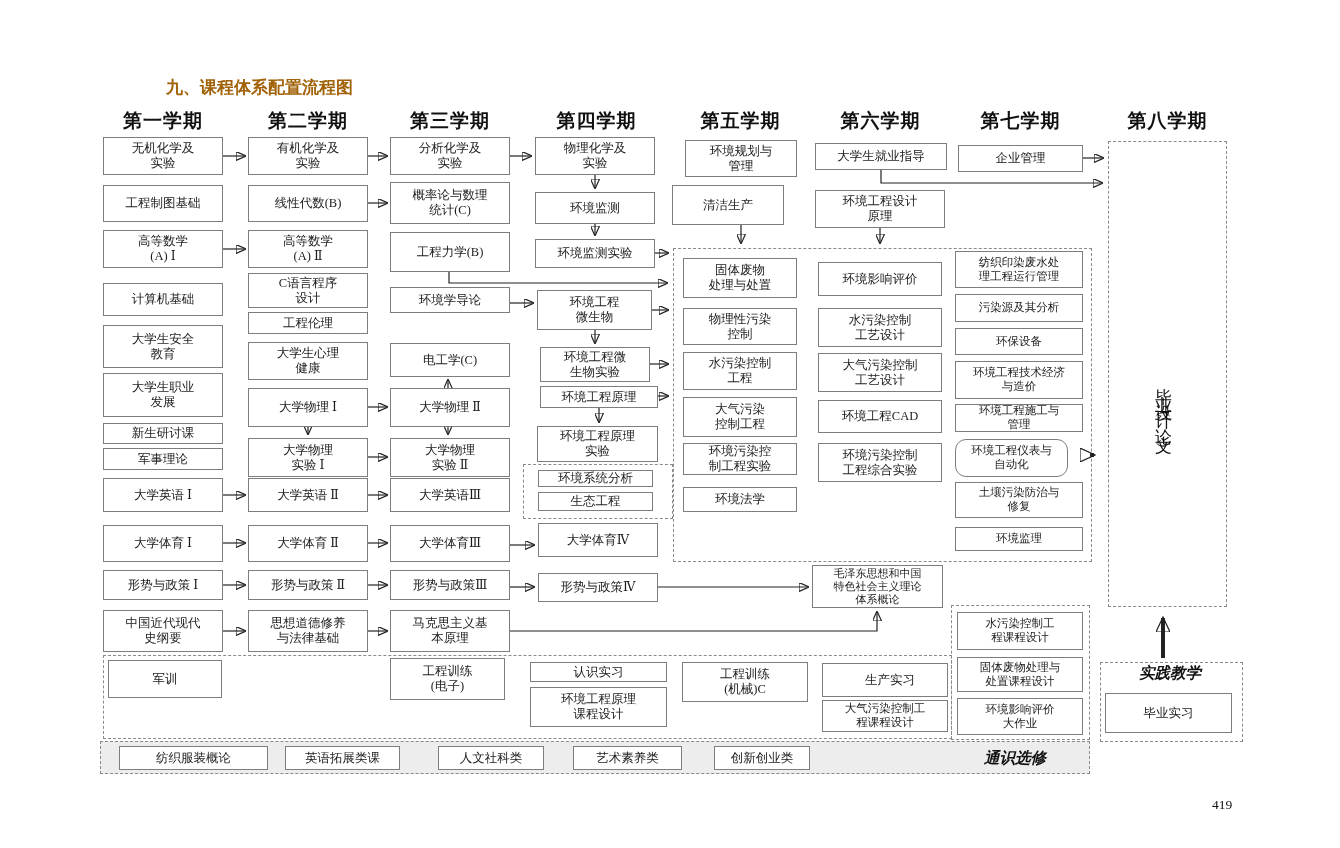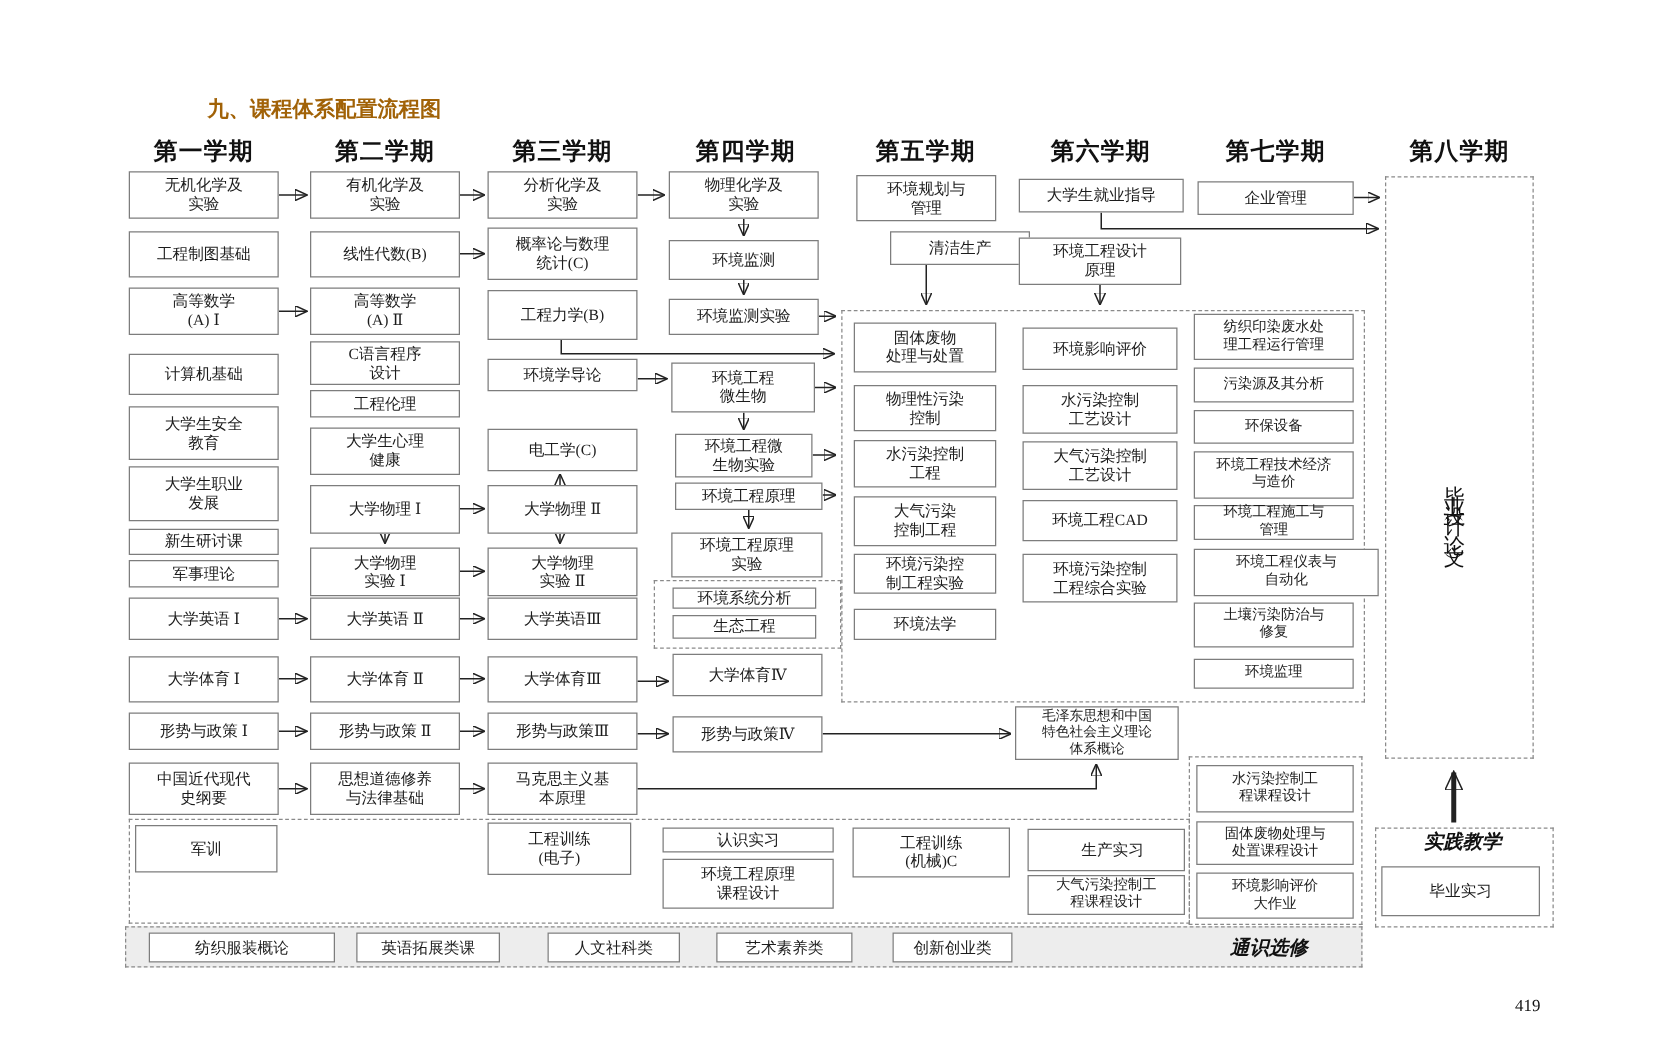--- a/index.html
+++ b/index.html
@@ -161,21 +161,21 @@
   <div class="box" style="left:540px;top:386px;width:118px;height:22px;">环境工程原理</div>
   <div class="box" style="left:537px;top:426px;width:121px;height:36px;">环境工程原理
 实验</div>
   <div class="box" style="left:538px;top:470px;width:115px;height:17px;">环境系统分析</div>
   <div class="box" style="left:538px;top:492px;width:115px;height:19px;">生态工程</div>
   <div class="box" style="left:538px;top:523px;width:120px;height:34px;">大学体育Ⅳ</div>
   <div class="box" style="left:538px;top:573px;width:120px;height:29px;">形势与政策Ⅳ</div>
 
   <div class="box" style="left:685px;top:140px;width:112px;height:37px;">环境规划与
 管理</div>
-  <div class="box" style="left:712px;top:185px;width:112px;height:27px;">清洁生产</div>
+  <div class="box" style="left:672px;top:185px;width:112px;height:40px;">清洁生产</div>
 
   <div class="box" style="left:815px;top:143px;width:132px;height:27px;">大学生就业指导</div>
   <div class="box" style="left:815px;top:190px;width:130px;height:38px;">环境工程设计
 原理</div>
 
   <div class="box" style="left:958px;top:145px;width:125px;height:27px;">企业管理</div>
 
   <div class="box" style="left:683px;top:258px;width:114px;height:40px;">固体废物
 处理与处置</div>
   <div class="box" style="left:683px;top:308px;width:114px;height:37px;">物理性污染
@@ -198,21 +198,21 @@
 工程综合实验</div>
 
   <div class="box sm" style="left:955px;top:251px;width:128px;height:37px;">纺织印染废水处
 理工程运行管理</div>
   <div class="box sm" style="left:955px;top:294px;width:128px;height:28px;">污染源及其分析</div>
   <div class="box sm" style="left:955px;top:328px;width:128px;height:27px;">环保设备</div>
   <div class="box sm" style="left:955px;top:361px;width:128px;height:38px;">环境工程技术经济
 与造价</div>
   <div class="box sm" style="left:955px;top:404px;width:128px;height:28px;">环境工程施工与
 管理</div>
-  <div class="box sm" style="left:955px;top:439px;width:148px;height:38px;">环境工程仪表与
+  <div class="box sm" style="left:955px;top:439px;width:113px;height:38px;border-radius:11px;">环境工程仪表与
 自动化</div>
   <div class="box sm" style="left:955px;top:482px;width:128px;height:36px;">土壤污染防治与
 修复</div>
   <div class="box sm" style="left:955px;top:527px;width:128px;height:24px;">环境监理</div>
 
   <div class="box xs" style="left:812px;top:565px;width:131px;height:43px;">毛泽东思想和中国
 特色社会主义理论
 体系概论</div>
 
   <div class="vtext" style="left:1152px;top:312px;height:190px;">毕业设计（论文）</div>

